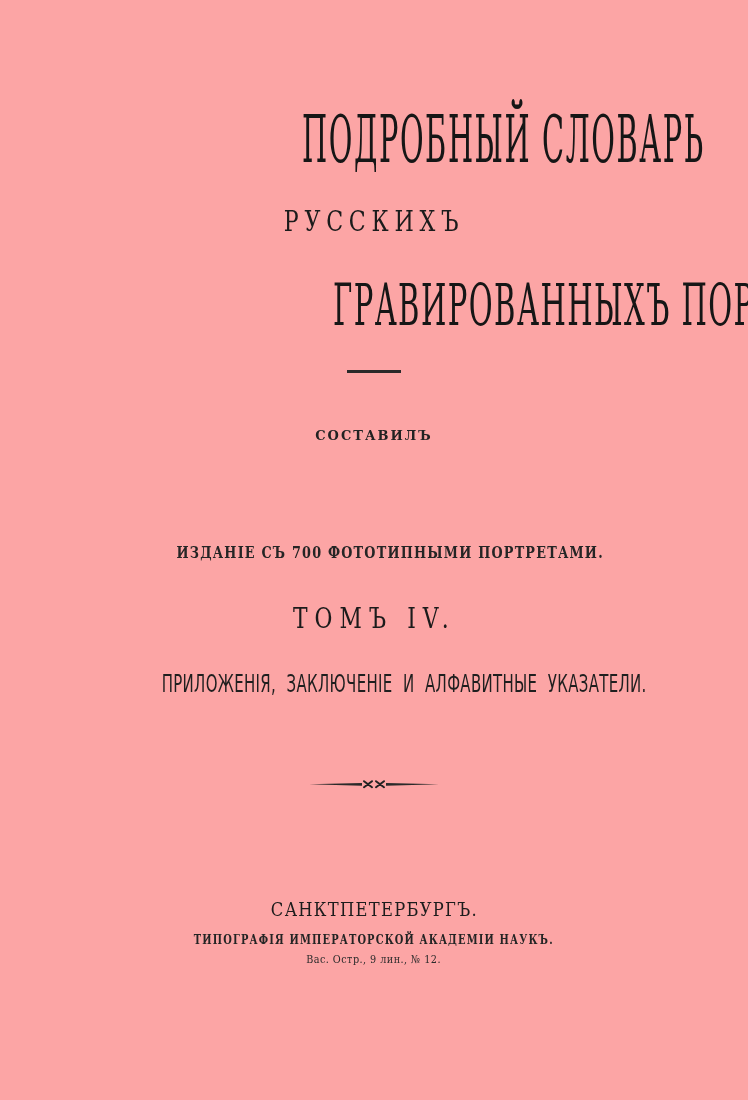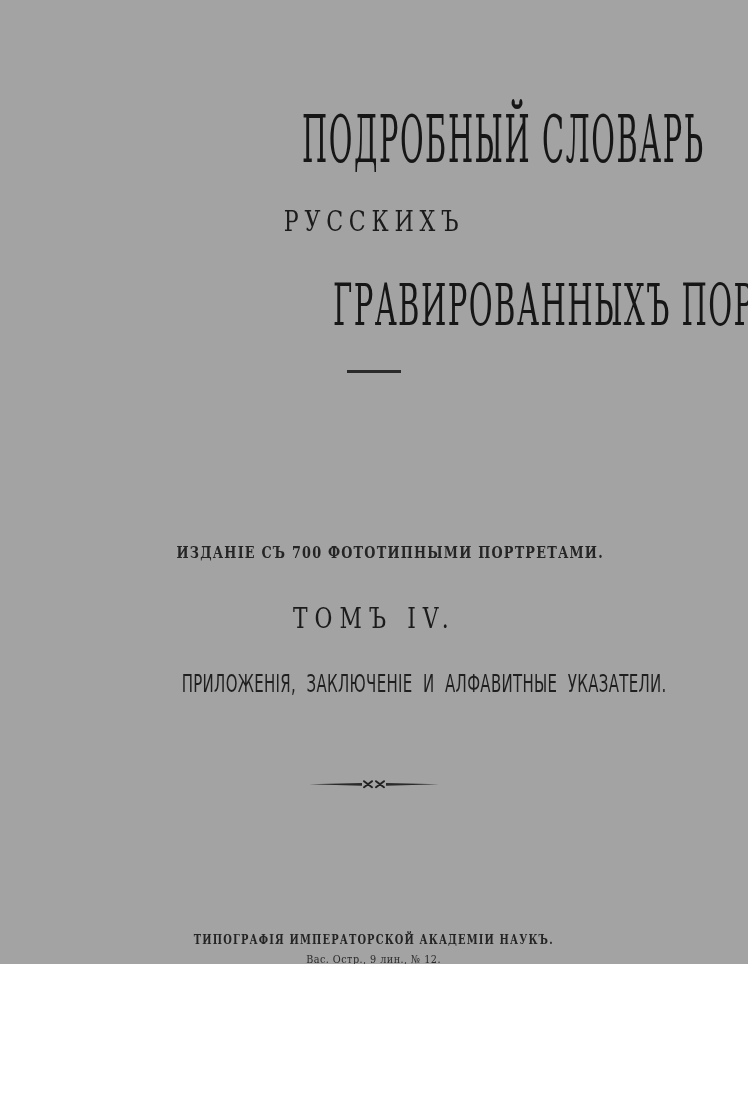--- a/index.html
+++ b/index.html
@@ -1,21 +1,21 @@
 <!DOCTYPE html>
 <html><head>
 <meta charset="utf-8">
 <style>
   html, body { margin:0; padding:0; background:#ffffff; }
   .page {
     position: relative;
     width: 748px;
-    height: 964px;
+    height: 1100px;
     margin: 0 auto;
-    background: #a3a3a3;
+    background: #fca5a5;
     color: #1e1e1e;
     font-family: "DejaVu Serif", serif;
     overflow: hidden;
   }
   .line {
     position: absolute;
     left: 0; right: 0;
     text-align: center;
     white-space: nowrap;
   }
@@ -66,21 +66,21 @@
     font-size: 16px; font-weight: bold; letter-spacing: 1.5px; color: #252525;
     transform: scaleX(0.80);
   }
 
   .volume { top: 602px; }
   .volume > span {
     font-size: 28px; letter-spacing: 9px; color: #1b1b1b;
     transform: scaleX(0.78);
   }
 
-  .subtitle { top: 669px; padding-left: 20px; }
+  .subtitle { top: 669px; }
   .subtitle > span {
     font-family: "DejaVu Sans", sans-serif;
     font-size: 25px; letter-spacing: 0.5px; word-spacing: 9px; color: #1f1f1f;
     transform: scale(0.60, 1.02);
   }
 
   .divider {
     position: absolute;
     top: 776px; left: 0; right: 0;
     text-align: center;
@@ -122,20 +122,23 @@
   <div class="line title2">
     <span>РУССКИХЪ</span>
   </div>
 
   <div class="line title3">
     <span>ГРАВИРОВАННЫХЪ ПОРТРЕТОВЪ.</span>
   </div>
 
   <div class="short-rule"></div>
 
+  <div class="line compiled">
+    <span>СОСТАВИЛЪ</span>
+  </div>
 
 
   <div class="line edition">
     <span>ИЗДАНІЕ СЪ 700 ФОТОТИПНЫМИ ПОРТРЕТАМИ.</span>
   </div>
 
   <div class="line volume">
     <span>ТОМЪ IV.</span>
   </div>
 
@@ -147,20 +150,23 @@
     <svg width="130" height="14" viewBox="0 0 130 14" aria-hidden="true">
       <polygon points="0,7.2 53,5.9 53,8.7" fill="#2a2a2a"></polygon>
       <polygon points="130,7.2 77,5.9 77,8.7" fill="#2a2a2a"></polygon>
       <path d="M55,4.2 L63,10.2 M63,4.2 L55,10.2" stroke="#222" stroke-width="2" stroke-linecap="round" fill="none"></path>
       <path d="M67,4.2 L75,10.2 M75,4.2 L67,10.2" stroke="#222" stroke-width="2" stroke-linecap="round" fill="none"></path>
       <circle cx="59" cy="7.2" r="1.2" fill="#222"></circle>
       <circle cx="71" cy="7.2" r="1.2" fill="#222"></circle>
     </svg>
   </div>
 
+  <div class="line city">
+    <span>САНКТПЕТЕРБУРГЪ.</span>
+  </div>
 
   <div class="line publisher">
     <span>ТИПОГРАФІЯ ИМПЕРАТОРСКОЙ АКАДЕМІИ НАУКЪ.</span>
   </div>
 
   <div class="line address">
     <span>Вас. Остр., 9 лин., № 12.</span>
   </div>
 
 

